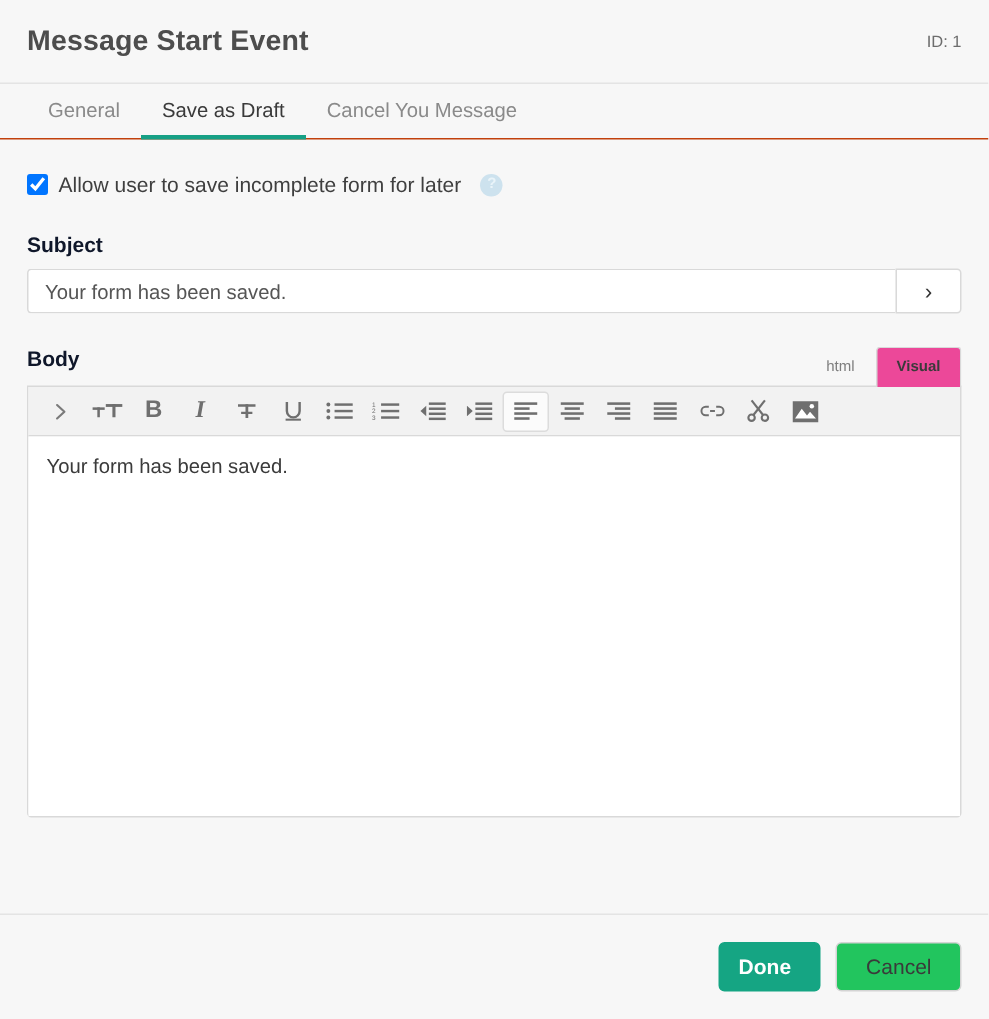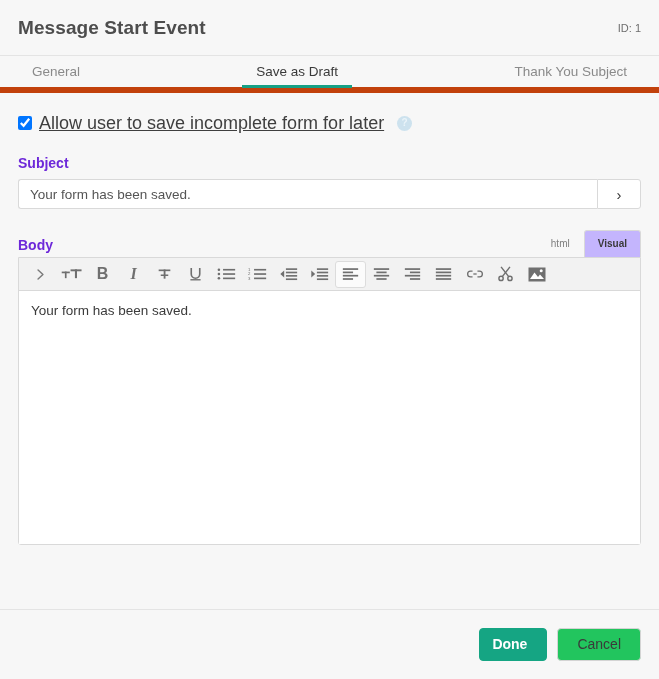--- a/index.html
+++ b/index.html
@@ -41,23 +41,22 @@
     color: #6d6d6d;
   }
 
   
   .tabbar {
     height: 37px;
     flex: 0 0 37px;
     display: flex;
     align-items: stretch;
     padding: 0 18px;
-    border-bottom: 6px solid #c2410c;
+    border-bottom: 1px solid #c2410c;
     background: #f7f7f7;
-    justify-content: space-between;
   }
   .tab {
     display: flex;
     align-items: center;
     padding: 0 14px;
     font-size: 13.5px;
     color: #8a8a8a;
     cursor: pointer;
     border-bottom: 3px solid transparent;
     position: relative;
@@ -82,44 +81,43 @@
     gap: 7px;
     margin-bottom: 22px;
     height: 20px;
   }
   .checkrow input[type=checkbox] {
     width: 14px; height: 14px;
     margin: 0;
     cursor: pointer;
   }
   .checkrow .ctext {
-    font-size: 18px;
+    font-size: 14px;
     color: #3f3f3f;
-    text-decoration: underline;
   }
   .helpicon {
     display: inline-flex;
     align-items: center;
     justify-content: center;
     width: 15px; height: 15px;
     border-radius: 50%;
     background: #cde2ee;
     color: #eaf4f9;
     font-size: 10px;
     font-weight: bold;
     margin-left: 6px;
     cursor: pointer;
     line-height: 1;
     user-select: none;
   }
 
   .fieldlabel {
     font-size: 14px;
     font-weight: bold;
-    color: #6d28d9;
+    color: #0f172a;
     margin-bottom: 8px;
     display: block;
   }
 
   .subject-wrap {
     display: flex;
     align-items: stretch;
     height: 30px;
     margin-bottom: 22px;
   }
@@ -145,42 +143,42 @@
     cursor: pointer;
     display: flex;
     align-items: center;
     justify-content: center;
     font-family: "Liberation Sans", sans-serif;
   }
 
   
   .bodyhead {
     display: flex;
-    align-items: flex-end;
+    align-items: flex-start;
     justify-content: space-between;
     height: 26px;
     position: relative;
   }
   .modetabs {
     display: flex;
     align-items: flex-end;
     gap: 0;
   }
   .modetab {
     padding: 5px 13px 6px 13px;
     font-size: 10px;
     color: #7e7e7e;
     cursor: pointer;
     border: 1px solid transparent;
     border-bottom: none;
     border-radius: 3px 3px 0 0;
     line-height: 15px;
   }
   .modetab.active {
-    background: #c4b5fd;
+    background: #ec4899;
     border-color: #d9d9d9;
     color: #3a3a3a;
     font-weight: bold;
   }
 
   
   .editor {
     border: 1px solid #d9d9d9;
     background: #fff;
     height: 288px;
@@ -269,21 +267,21 @@
 <div class="app">
 
   <div class="header">
     <div class="title">Message Start Event</div>
     <div class="idlabel">ID: 1</div>
   </div>
 
   <div class="tabbar">
     <div class="tab">General</div>
     <div class="tab active">Save as Draft</div>
-    <div class="tab">Thank You Subject</div>
+    <div class="tab">Cancel You Message</div>
   </div>
 
   <div class="content">
 
     <div class="checkrow">
       <input type="checkbox" checked="" style="">
       <span class="ctext">Allow user to save incomplete form for later</span>
       <span class="helpicon">?</span>
     </div>
 

